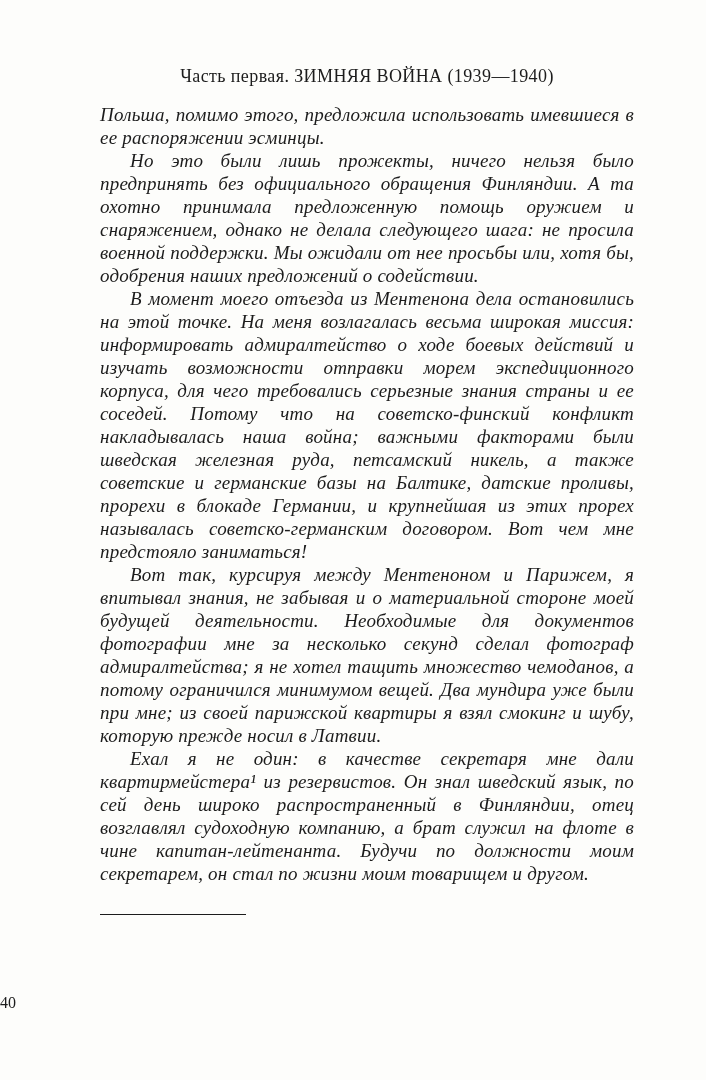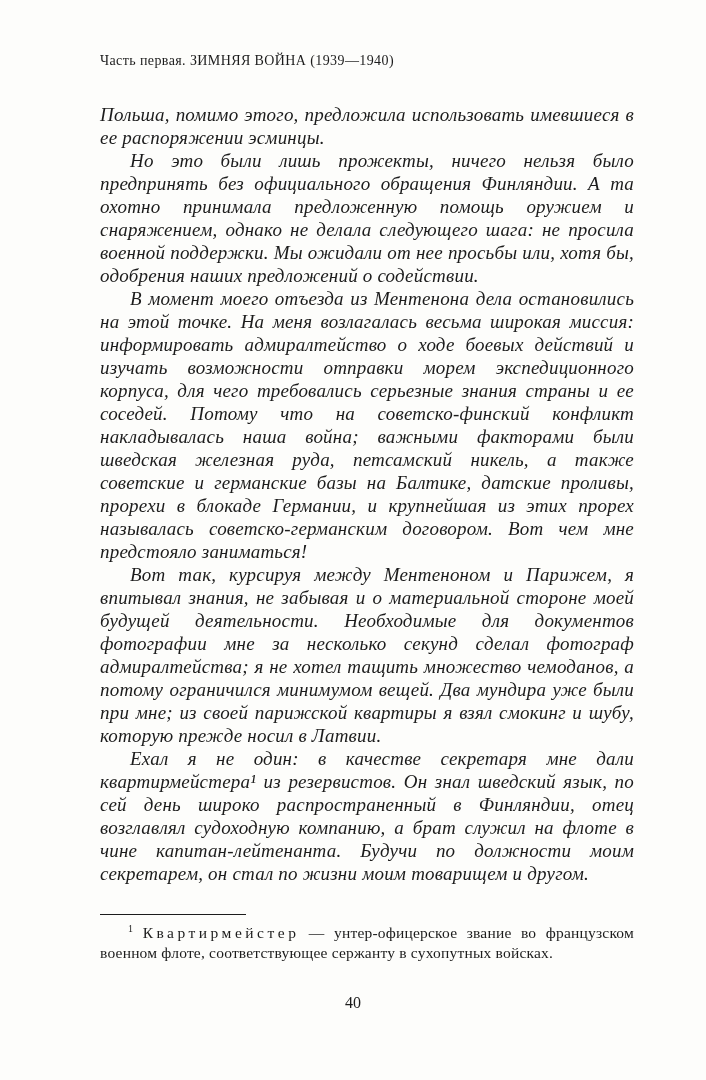--- a/index.html
+++ b/index.html
@@ -15,25 +15,25 @@
   }
   .page {
     position: relative;
     width: 706px;
     height: 1080px;
     overflow: hidden;
     background: #fdfdfb;
   }
   .running-header {
     position: absolute;
-    top: 53px;
+    top: 66px;
     left: 100px;
     width: 534px;
-    text-align: left;
-    font-size: 14px;
+    text-align: center;
+    font-size: 18px;
     letter-spacing: 0.4px;
     white-space: nowrap;
   }
   .body-text {
     position: absolute;
     top: 103px;
     left: 100px;
     width: 534px;
     font-size: 19px;
     line-height: 23px;
@@ -75,39 +75,37 @@
   }
   .footnote sup {
     font-size: 10px;
     line-height: 0;
   }
   .page-number {
     position: absolute;
     top: 994px;
     left: 0;
     width: 706px;
-    text-align: center;
     font-size: 16px;
   }
 </style>
 </head>
 <body>
 
 <div class="page">
 
   <div class="running-header">Часть первая. ЗИМНЯЯ ВОЙНА (1939—1940)</div>
 
   <div class="body-text">
       <p>Польша, помимо этого, предложила использовать имевшиеся в ее распоряжении эсминцы.</p>
       <p>Но это были лишь прожекты, ничего нельзя было предпринять без официального обращения Финляндии. А та охотно принимала предложенную помощь оружием и снаряжением, однако не делала следующего шага: не просила военной поддержки. Мы ожидали от нее просьбы или, хотя бы, одобрения наших предложений о содействии.</p>
       <p>В момент моего отъезда из Ментенона дела остановились на этой точке. На меня возлагалась весьма широкая миссия: информировать адмиралтейство о ходе боевых действий и изучать возможности отправки морем экспедиционного корпуса, для чего требовались серьезные знания страны и ее соседей. Потому что на советско-финский конфликт накладывалась наша война; важными факторами были шведская железная руда, петсамский никель, а также советские и германские базы на Балтике, датские проливы, прорехи в блокаде Германии, и крупнейшая из этих прорех называлась советско-германским договором. Вот чем мне предстояло заниматься!</p>
       <p>Вот так, курсируя между Ментеноном и Парижем, я впитывал знания, не забывая и о материальной стороне моей будущей деятельности. Необходимые для документов фотографии мне за несколько секунд сделал фотограф адмиралтейства; я не хотел тащить множество чемоданов, а потому ограничился минимумом вещей. Два мундира уже были при мне; из своей парижской квартиры я взял смокинг и шубу, которую прежде носил в Латвии.</p>
       <p>Ехал я не один: в качестве секретаря мне дали квартирмейстера¹ из резервистов. Он знал шведский язык, по сей день широко распространенный в Финляндии, отец возглавлял судоходную компанию, а брат служил на флоте в чине капитан-лейтенанта. Будучи по должности моим секретарем, он стал по жизни моим товарищем и другом.</p>
     </div>
 
   <div class="footnote-block">
     <div class="footnote-rule"></div>
-    <p class="footnote"><sup>1</sup> <span class="spaced-term">Квартирмейстер</span><span> — унтер-офицерское звание во французском военном флоте, соответствующее сержанту в сухопутных войсках.</span></p>
   </div>
 
   <div class="page-number">40</div>
 
 </div>
 
 </body></html>

